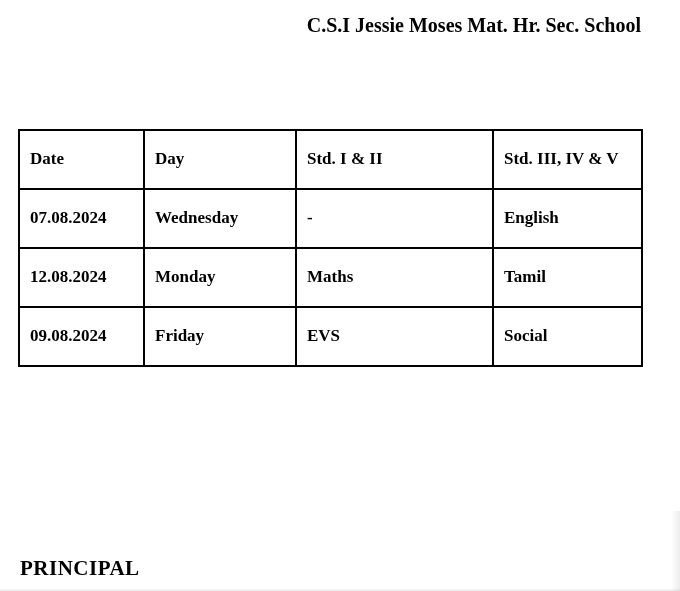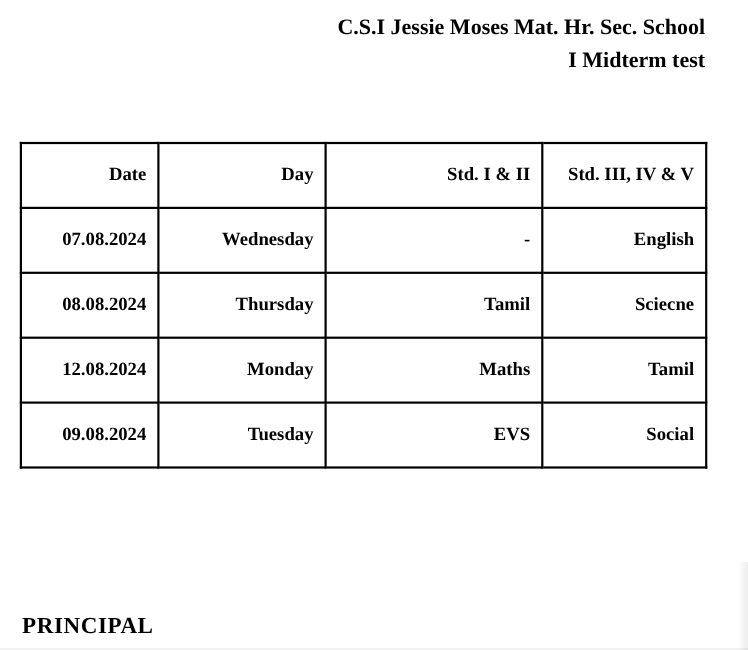--- a/index.html
+++ b/index.html
@@ -29,21 +29,21 @@
     position: absolute;
     left: 18px;
     top: 129px;
     width: 623px;
     border-collapse: collapse;
     table-layout: fixed;
   }
   table.timetable th,
   table.timetable td {
     border: 2px solid #000000;
-    text-align: right;
+    text-align: left;
     vertical-align: middle;
     font-weight: bold;
     font-size: 17px;
     padding: 0 10px;
     height: 57px;
     line-height: 1.35;
     overflow: hidden;
   }
   .principal {
     position: absolute;
@@ -70,21 +70,20 @@
     height: 2px;
     background: rgba(0,0,0,0.05);
     pointer-events: none;
   }
 </style>
 </head>
 <body>
 
 <div class="title-block">
   <div>C.S.I Jessie Moses Mat. Hr. Sec. School</div>
-  <div>I Midterm test</div>
 </div>
 
 <table class="timetable">
   <colgroup>
       <col style="width: 125px;">
       <col style="width: 152px;">
       <col style="width: 197px;">
       <col style="width: 149px;">
     </colgroup>
   <thead>
@@ -96,34 +95,28 @@
       </tr>
   </thead>
   <tbody>
       <tr>
         <td>07.08.2024</td>
         <td>Wednesday</td>
         <td>-</td>
         <td>English</td>
       </tr>
       <tr>
-        <td>08.08.2024</td>
-        <td>Thursday</td>
-        <td>Tamil</td>
-        <td>Sciecne</td>
-      </tr>
-      <tr>
         <td>12.08.2024</td>
         <td>Monday</td>
         <td>Maths</td>
         <td>Tamil</td>
       </tr>
       <tr>
         <td>09.08.2024</td>
-        <td>Tuesday</td>
+        <td>Friday</td>
         <td>EVS</td>
         <td>Social</td>
       </tr>
     </tbody>
 </table>
 
 <div class="principal">PRINCIPAL</div>
 
 <div class="edge-shadow-right"></div>
 <div class="edge-shadow-bottom"></div>

